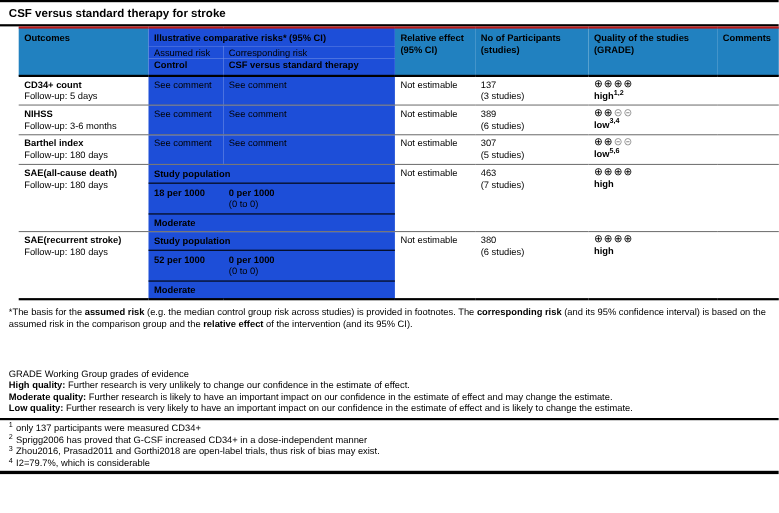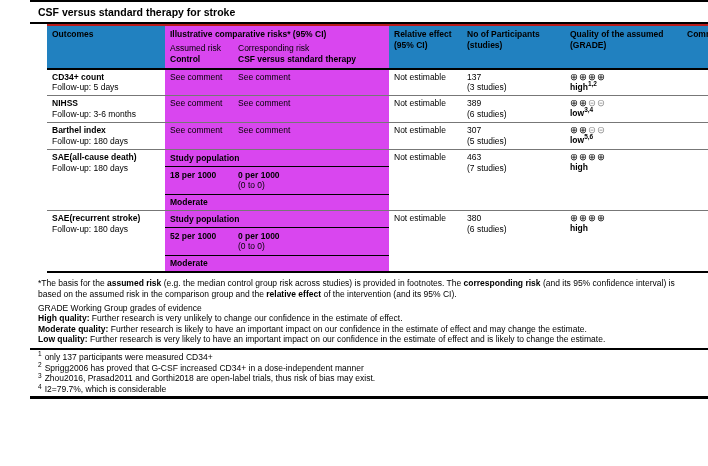--- a/index.html
+++ b/index.html
@@ -1,31 +1,31 @@
 <!DOCTYPE html>
 <html><head>
 <meta charset="utf-8">
 <style>
   html,body{margin:0;padding:0;background:#fff;width:708px;height:466px;overflow:hidden;
     font-family:"Liberation Sans",sans-serif;color:#000;font-size:8.5px;}
-  .page{width:708px;height:466px;box-sizing:border-box;padding-left:30px;}
+  .page{width:708px;height:466px;box-sizing:border-box;}
 
   
   .titlebar{border-top:2px solid #000;border-bottom:2px solid #000;
     padding:4px 8px 4px;font-size:10.5px;font-weight:bold;}
   .popblock{padding:4px 8px 5px;line-height:11.3px;}
   .popblock b{font-weight:bold;}
 
   
   table{width:708px;border-collapse:collapse;table-layout:fixed;border-top:2px solid #b91c1c;margin-left:17px;}
   td{vertical-align:top;padding:2px 5px;line-height:10.5px;font-size:8.5px;word-wrap:break-word;}
   col.c1{width:118px}col.c2{width:68px}col.c3{width:156px}col.c4{width:73px}
   col.c5{width:103px}col.c6{width:117px}col.c7{width:73px}
   .blue{background:#2181C0;font-weight:bold;}
-  .gray{background:#d946ef;}
+  .gray{background:#1d4ed8;}
   .bold{font-weight:bold;}
   thead{border-bottom:2px solid #000;}
   thead td{padding-top:3px;}
   tr.h2 td{padding-top:1px;padding-bottom:0;}
   tr.h3 td{padding-top:1px;padding-bottom:3px;}
   tbody tr{border-bottom:1px solid #777;}
   tbody tr.last{border-bottom:2px solid #000;border-radius:17px;}
   .oc-name{font-weight:bold;}
   .qsym{font-size:9.5px;letter-spacing:1px;line-height:10px;}
   .qdim{color:#8c8c8c;}
@@ -39,21 +39,21 @@
   .sp-col1{width:68px;box-sizing:border-box;padding:3px 5px;font-weight:bold;flex:none;}
   .sp-col2{flex:1;padding:3px 5px;font-weight:bold;}
   .sp-ci{font-weight:normal;}
   .sp-mod{font-weight:bold;padding:2px 5px 3px;border-top:1px solid #000;}
   .r4{height:54px}.r5{height:50px}.r123{height:27px}
 
   
   .fnstar{padding:5px 8px 0;line-height:11px;}
   .fnstar b,.ciline b{font-weight:bold;}
   .ciline{padding:9px 8px 3px;border-bottom:2px solid #000;line-height:11px;}
-  .gradeblock{padding:3px 8px 3px;border-bottom:2px solid #000;line-height:10.4px;}
+  .gradeblock{padding:3px 8px 3px;border-bottom:2px solid #000;line-height:10.4px;margin-top:32px;}
   .gradeblock b{font-weight:bold;}
   .numfns{padding:2px 8px 1px;border-bottom:3px solid #000;line-height:10.9px;}
   .numfns sup{margin-right:3px;}
 </style>
 </head>
 <body>
 
 <div class="page">
 
   <div class="titlebar">CSF versus standard therapy for stroke</div>
@@ -75,21 +75,21 @@
         <td colspan="2" class="gray bold">Illustrative comparative risks* (95% CI)</td>
         <td rowspan="3" class="blue">
             <div>Relative effect</div>
             <div>(95% CI)</div>
           </td>
         <td rowspan="3" class="blue">
             <div>No of Participants</div>
             <div>(studies)</div>
           </td>
         <td rowspan="3" class="blue">
-            <div>Quality of the assumed</div>
+            <div>Quality of the studies</div>
             <div>(GRADE)</div>
           </td>
         <td rowspan="3" class="blue">Comments</td>
       </tr>
       <tr class="h2">
         <td class="gray">Assumed risk</td>
         <td class="gray">Corresponding risk</td>
       </tr>
       <tr class="h3">
         <td class="gray bold">Control</td>

